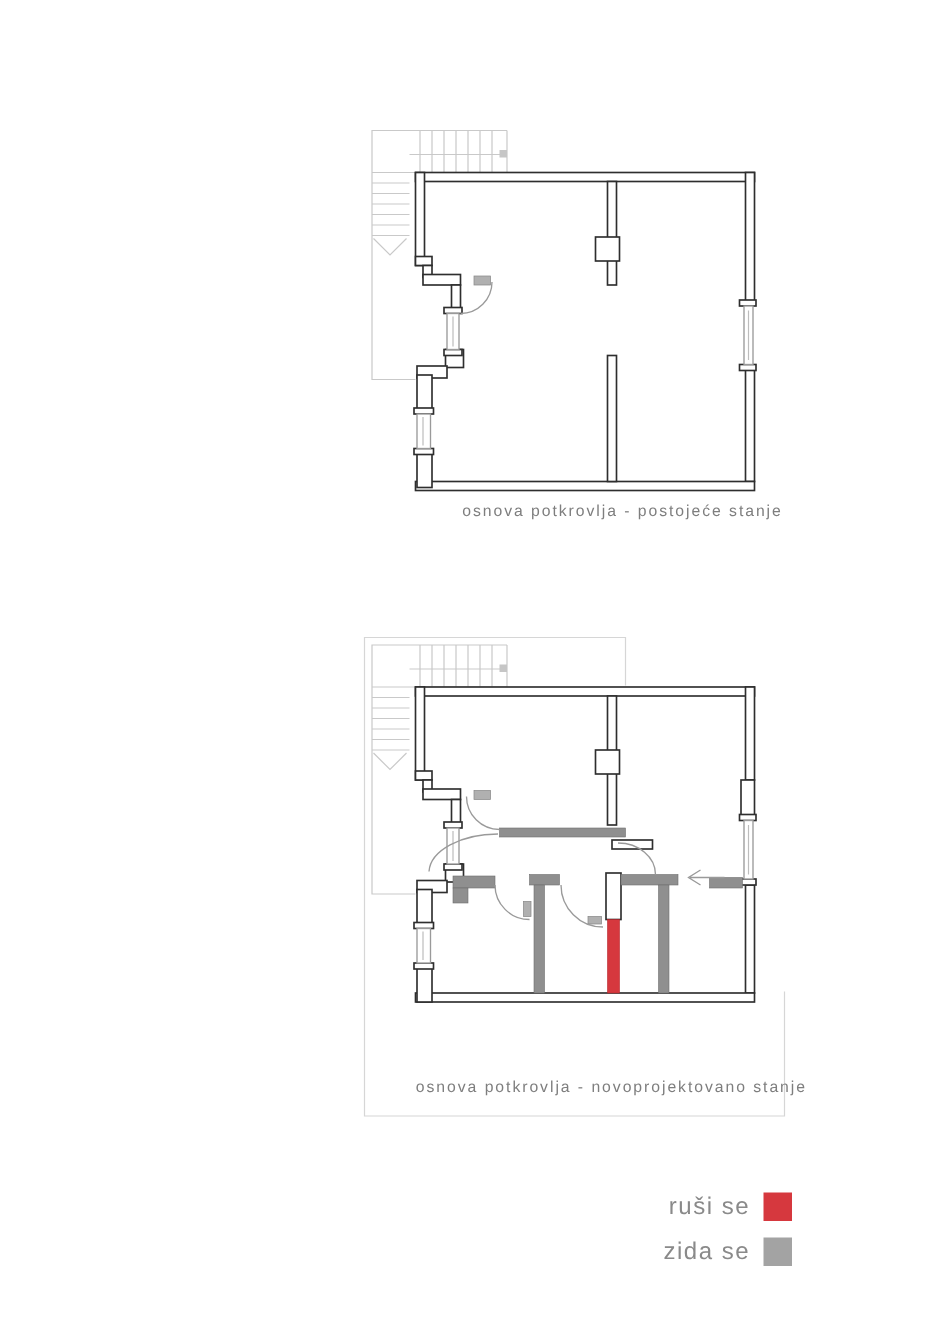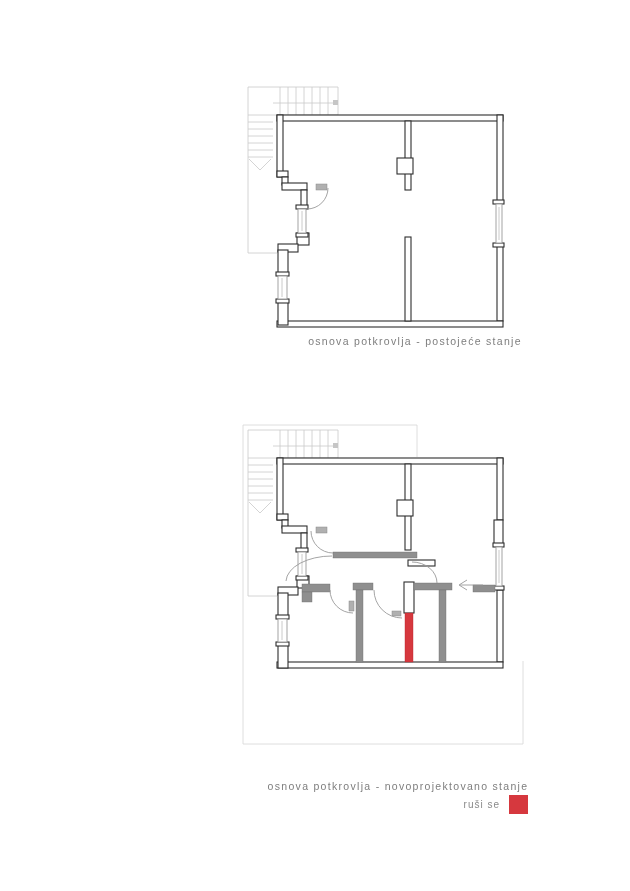--- a/index.html
+++ b/index.html
@@ -2,21 +2,21 @@
 <html><head>
 <meta charset="utf-8">
 <style>
   html,body{margin:0;padding:0;background:#fff;}
   #canvas{position:relative;width:630px;height:891px;background:#ffffff;overflow:hidden;
           font-family:"Liberation Sans", sans-serif;margin-left:40px;}
   .caption{position:absolute;color:#7e7e7e;font-size:10.5px;letter-spacing:1.3px;
            text-align:center;white-space:nowrap;}
   .legend-row{position:absolute;left:320px;width:168px;display:flex;align-items:center;
               justify-content:flex-end;gap:9px;}
-  .legend-label{color:#8a8a8a;font-size:10px;letter-spacing:1px;}
+  .legend-label{color:#8a8a8a;font-size:16px;letter-spacing:1px;}
   .legend-swatch{width:19px;height:19px;}
   svg{position:absolute;left:0;top:0;}
   .wall{fill:#ffffff;stroke:#2e2e2e;stroke-width:1.1;}
   .wall-thin{fill:#ffffff;stroke:#9a9a9a;stroke-width:0.9;}
   .wall-new{fill:#8f8f8f;stroke:#6e6e6e;stroke-width:0.4;}
   .wall-demolish{fill:#d6383e;stroke:#b8272d;stroke-width:0.4;}
   .guide{fill:none;stroke:#c9c9c9;stroke-width:0.8;}
   .guide2{fill:none;stroke:#d6d6d6;stroke-width:0.8;}
   .arc{fill:none;stroke:#9a9a9a;stroke-width:0.9;}
   .inner-line{fill:none;stroke:#bdbdbd;stroke-width:0.8;}
@@ -167,20 +167,24 @@
       <path class="arc" d="M372,562 A25,21 0 0 1 397,583"></path>
       <path class="arc" d="M290,590 A23,23 0 0 0 313,613"></path>
       <path class="arc" d="M334,590 A28,28 0 0 0 362,618"></path>
     </g>
 
     <path class="arc" d="M443,585 H420 M427,580 L419,585 L427,590"></path>
   </g>
 </svg>
 
 <div class="caption" style="left:255px;top:335px;width:240px;">osnova potkrovlja - postojeće stanje</div>
-<div class="caption" style="left:218px;top:780px;width:280px;">osnova potkrovlja - novoprojektovano stanje</div>
+<div class="caption" style="left:218px;top:719px;width:280px;text-align:right;">osnova potkrovlja - novoprojektovano stanje</div>
 
 <div class="legend-row" style="top:795px;">
   <span class="legend-label">ruši se</span>
   <div class="legend-swatch" style="background: rgb(214, 56, 62);"></div>
 </div>
+<div class="legend-row" style="top:825px;">
+  <span class="legend-label">zida se</span>
+  <div class="legend-swatch" style="background: rgb(163, 163, 163);"></div>
+</div>
 
 </div>
 
 </body></html>

